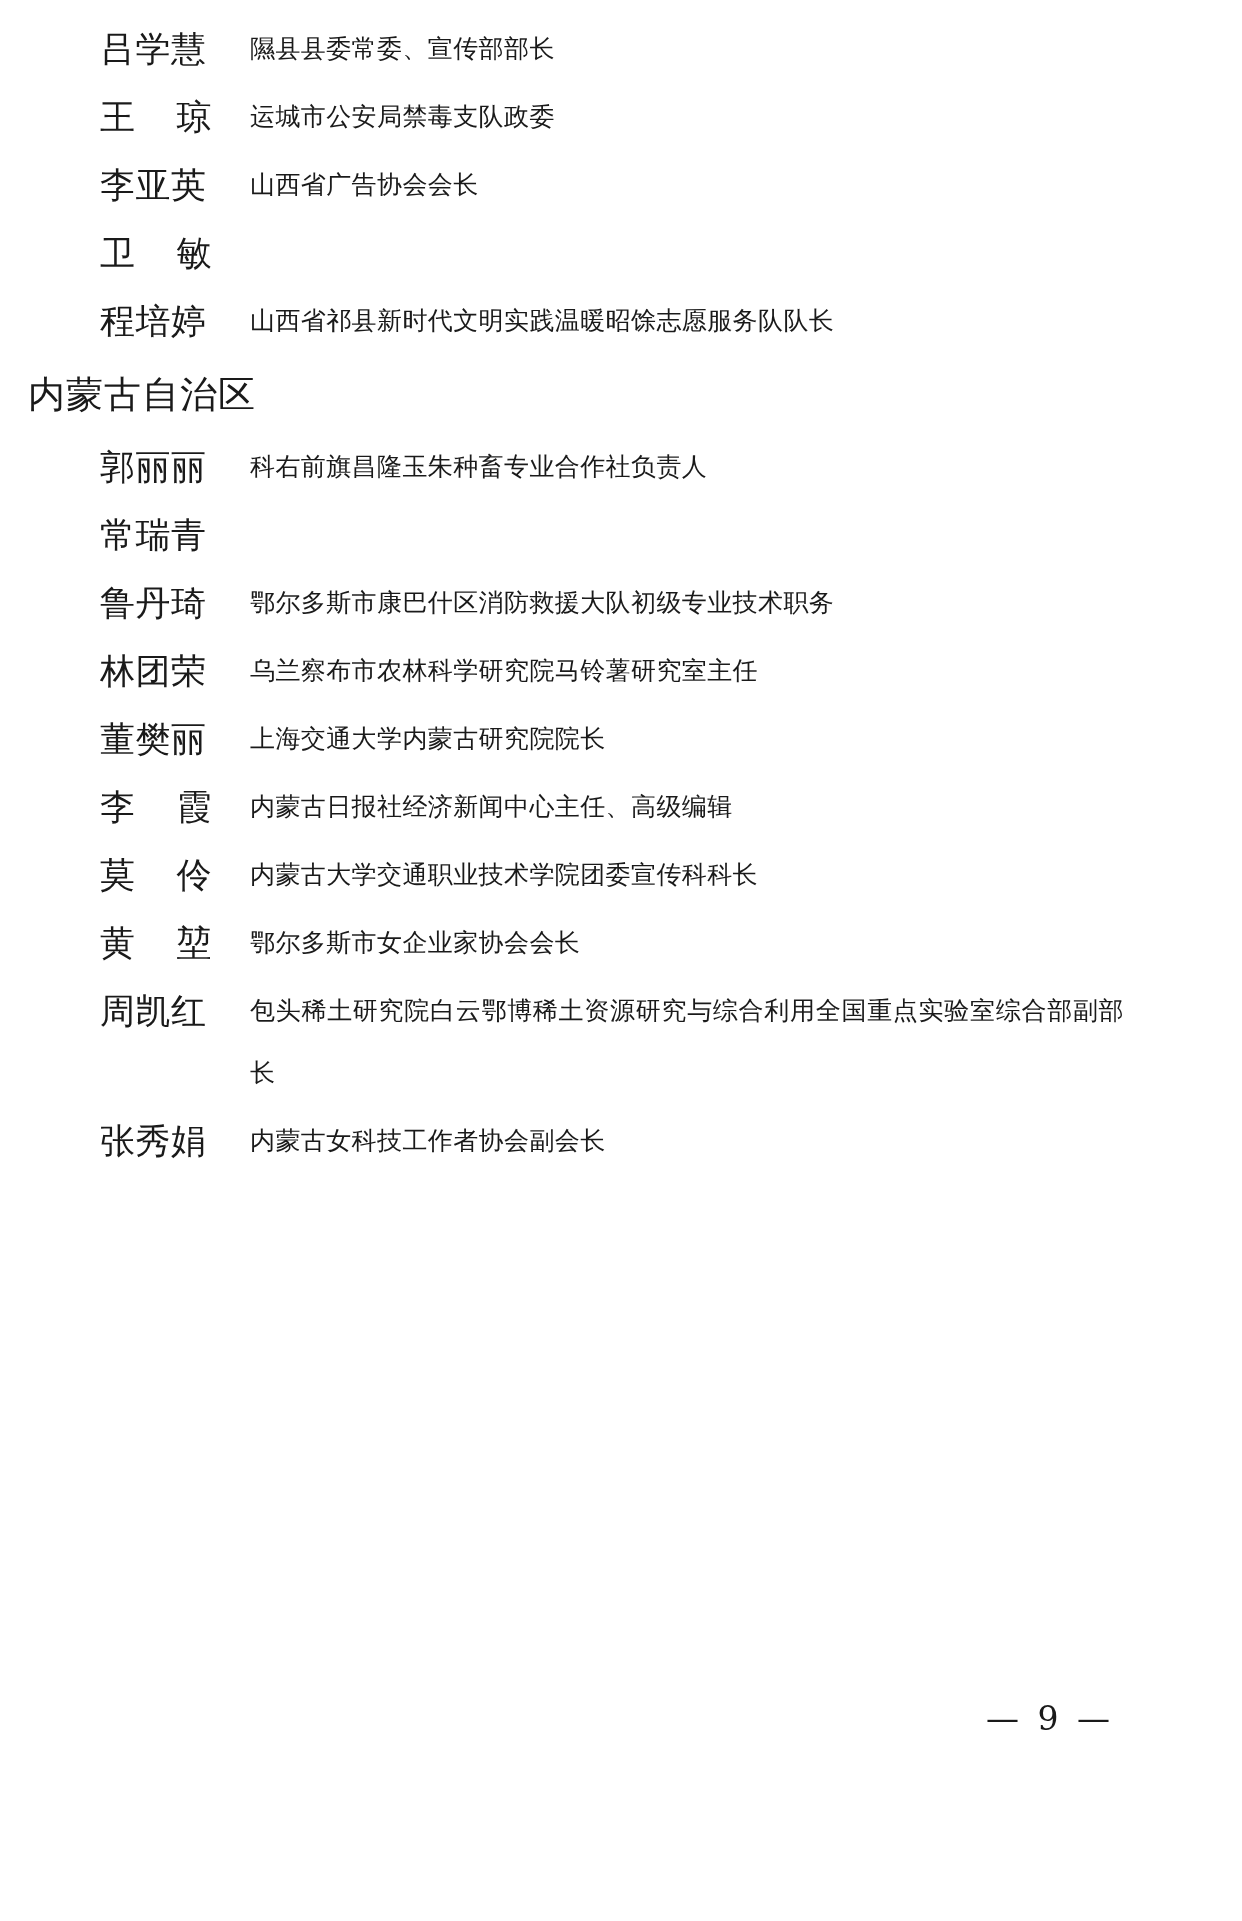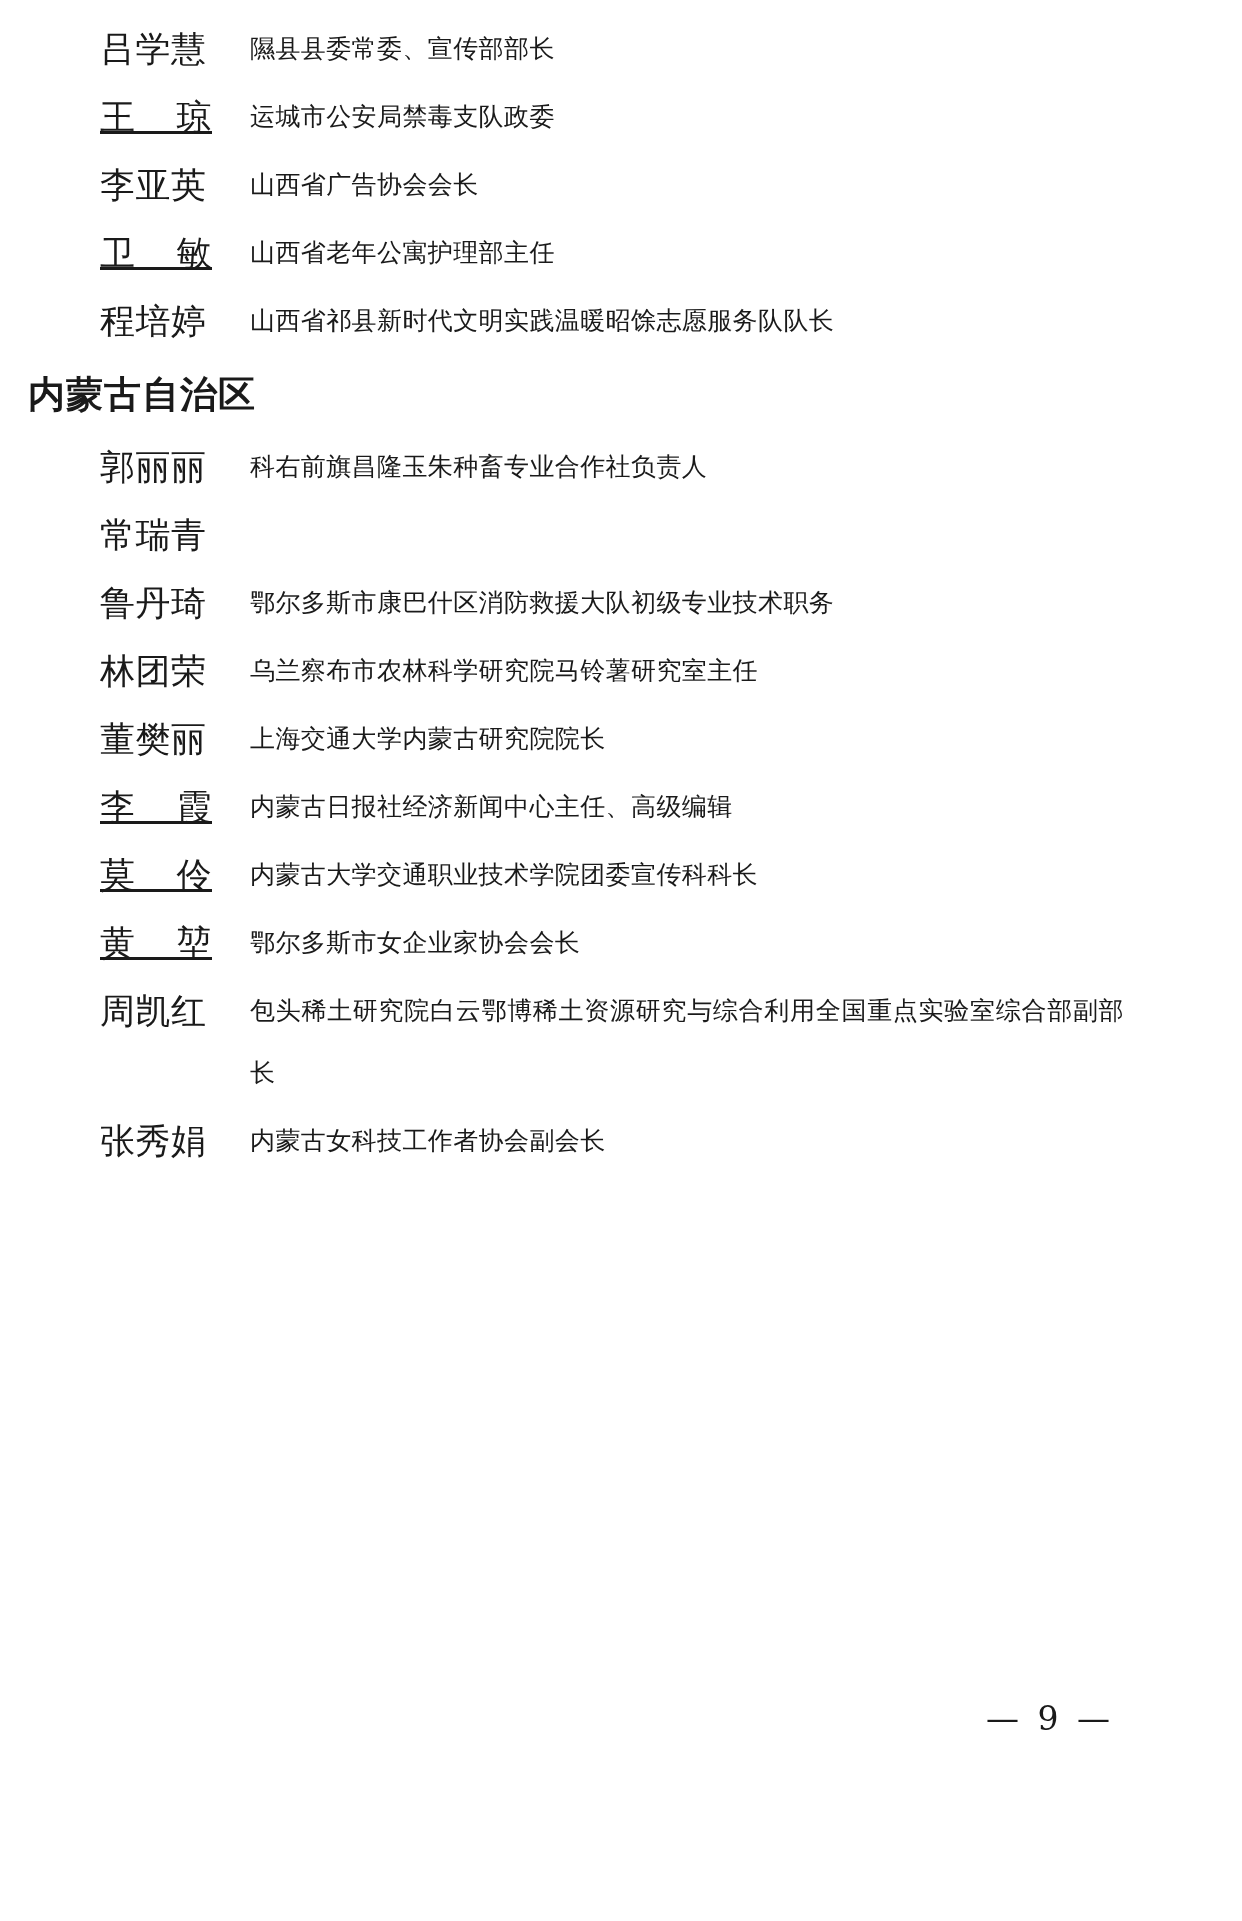--- a/index.html
+++ b/index.html
@@ -35,34 +35,33 @@
     letter-spacing: 0.5px;
     white-space: nowrap;
   }
   .entry .name.spaced {
     
     display: inline-block;
     text-align: justify;
     text-align-last: justify;
     width: 112px;
     padding-right: 38px;
-    text-decoration: underline;
   }
   .entry .title {
     flex: 1 1 auto;
     font-size: 25px;
     line-height: 62px;
     letter-spacing: 0.4px;
     text-align: justify;
     text-justify: inter-ideograph;
   }
   .region-heading {
     font-size: 37px;
     line-height: 62px;
-    font-weight: bold;
+    font-weight: normal;
     font-family: "DejaVu Sans", "Liberation Sans", sans-serif;
     margin: 12px 0 10px -72px;
     letter-spacing: 1px;
   }
   .page-number {
     position: absolute;
     right: 128px;
     bottom: 48px;
     font-size: 33px;
     letter-spacing: 4px;
@@ -82,21 +81,20 @@
     <div class="entry">
       <span class="name spaced">王　琼</span>
       <span class="title">运城市公安局禁毒支队政委</span>
     </div>
     <div class="entry">
       <span class="name">李亚英</span>
       <span class="title">山西省广告协会会长</span>
     </div>
     <div class="entry">
       <span class="name spaced">卫　敏</span>
-      <span class="title">山西省老年公寓护理部主任</span>
     </div>
     <div class="entry">
       <span class="name">程培婷</span>
       <span class="title">山西省祁县新时代文明实践温暖昭馀志愿服务队队长</span>
     </div>
   </div>
 
   <div class="region-heading">内蒙古自治区</div>
 
   <div>

